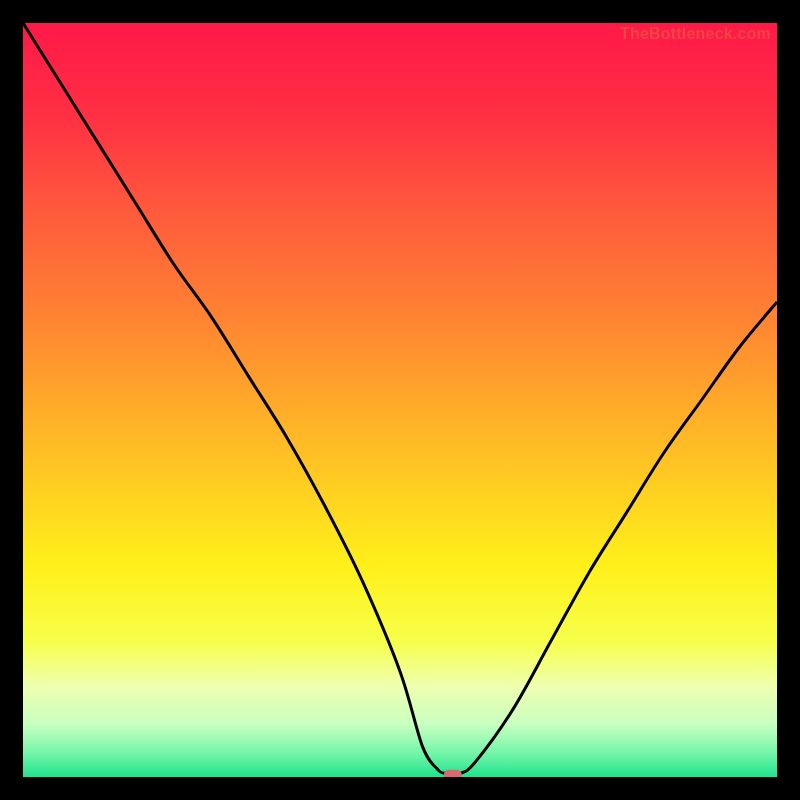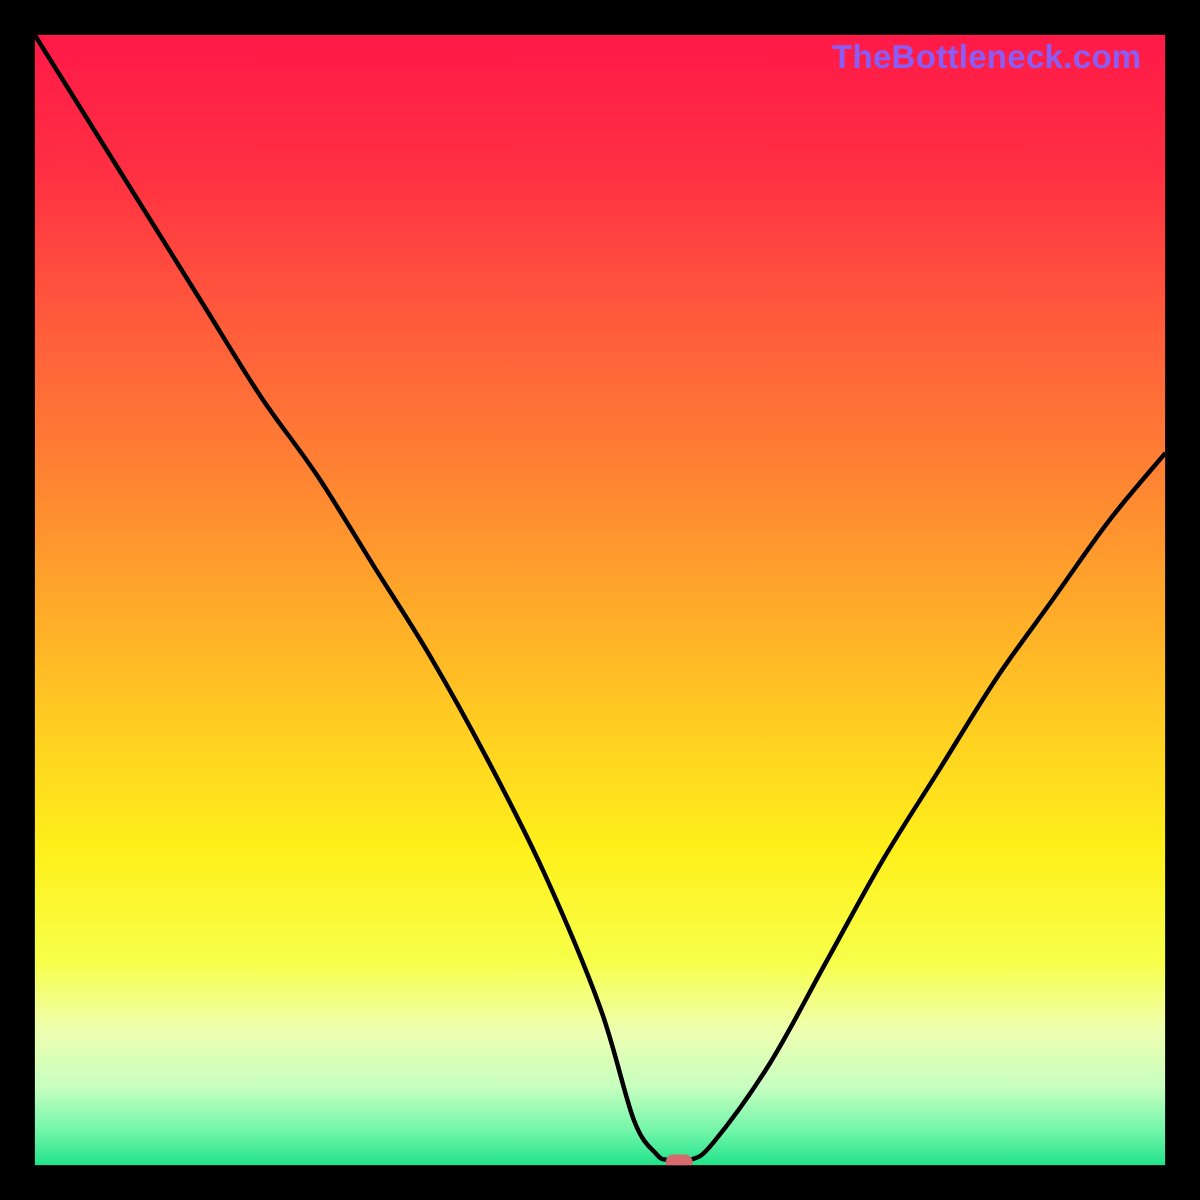--- a/index.html
+++ b/index.html
@@ -15,23 +15,23 @@
     position: absolute;
     left: 23px;
     top: 23px;
     width: 754px;
     height: 754px;
     overflow: hidden;
   }
   .watermark {
     position: absolute;
     top: 2px;
-    right: 16px;
-    color: #8b5cf6;
-    font-size: 22px;
+    right: 6px;
+    color: #ef4444;
+    font-size: 16px;
     font-weight: 600;
     letter-spacing: 0.2px;
     user-select: none;
   }
   .plot-area {
     position: absolute;
     left: 0;
     top: 0;
     width: 754px;
     height: 754px;

